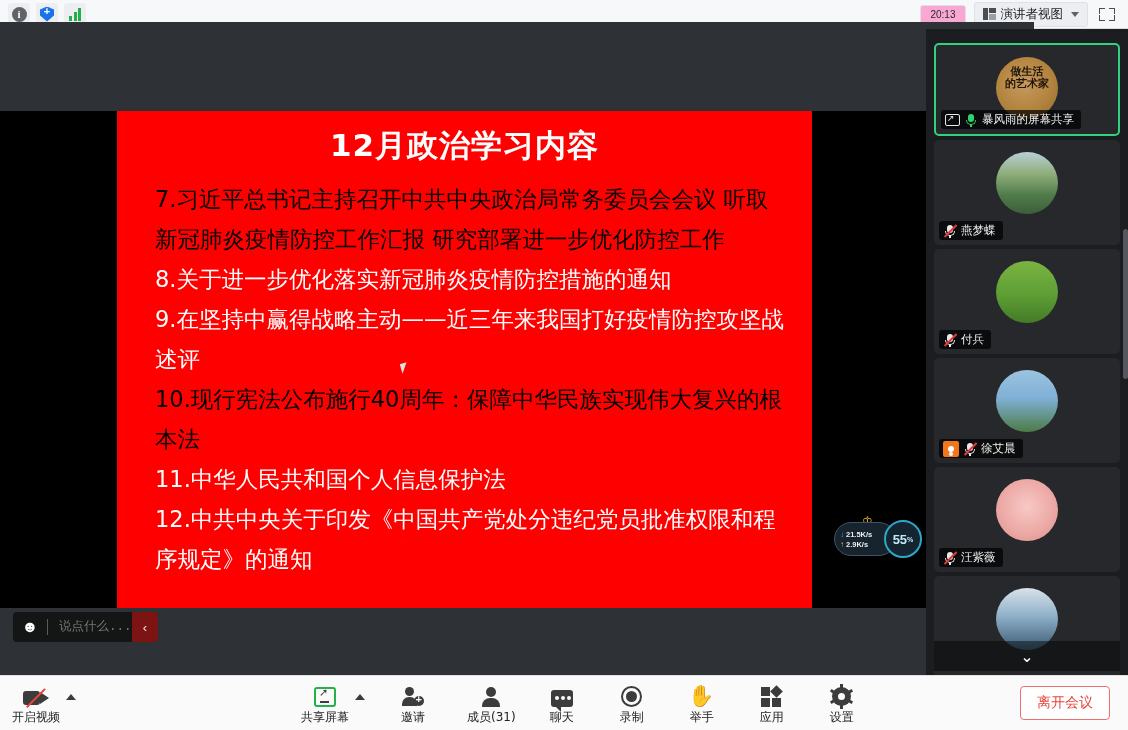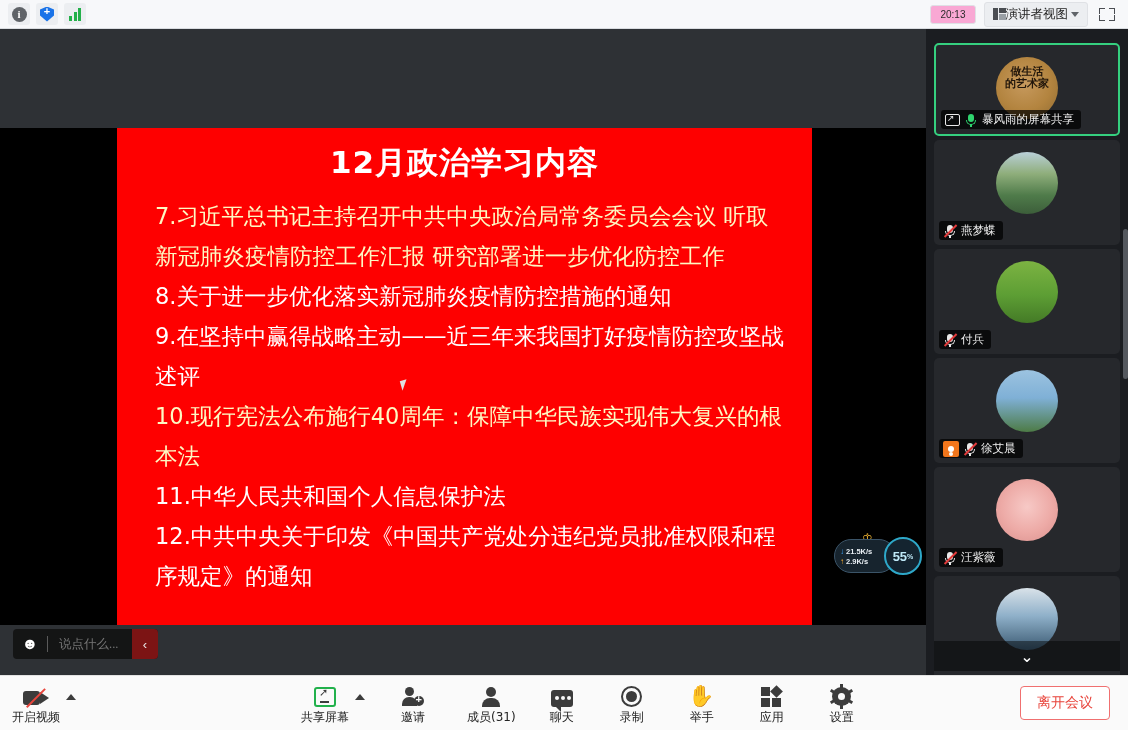--- a/index.html
+++ b/index.html
@@ -45,21 +45,21 @@
   .tb-right {
     margin-left: auto; display: flex; align-items: center; gap: 8px; padding-right: 10px;
   }
   .timer-pill {
     background: #f9a8d4; border: 1px solid #dfe1e5; border-radius: 3px;
     font-size: 10px; color: #2b2b2b; padding: 3px 9px;
   }
   .view-pill {
     background: #eceef1; border: 1px solid #dfe1e5; border-radius: 3px;
     font-size: 12.5px; color: #1f1f1f; padding: 3px 8px;
-    display: flex; align-items: center; gap: 0;
+    display: flex; align-items: center; gap: 5px;
   }
   .view-glyph { width: 13px; height: 12px; position: relative; display: inline-block; }
   .view-glyph b {
     position: absolute; background: #4a4d52; display: block;
   }
   .view-glyph b:nth-child(1) { left: 0; top: 0; width: 5px; height: 12px; }
   .view-glyph b:nth-child(2) { left: 6px; top: 0; width: 7px; height: 5px; }
   .view-glyph b:nth-child(3) { left: 6px; top: 6px; width: 7px; height: 6px; background:#9aa0a6; }
   .caret-dn {
     width: 0; height: 0; border-left: 4px solid transparent; border-right: 4px solid transparent;
@@ -71,21 +71,21 @@
   .fs-btn span {
     position: absolute; width: 6px; height: 6px; border: 1.6px solid #4a4d52;
   }
   .fs-btn span:nth-child(1){ left:3px; top:4px; border-right:none; border-bottom:none;}
   .fs-btn span:nth-child(2){ right:3px; top:4px; border-left:none; border-bottom:none;}
   .fs-btn span:nth-child(3){ left:3px; bottom:3px; border-right:none; border-top:none;}
   .fs-btn span:nth-child(4){ right:3px; bottom:3px; border-left:none; border-top:none;}
 
   
   .stage {
-    position: absolute; left: 0; top: 39px; width: 1034px; height: 646px;
+    position: absolute; left: 0; top: 22px; width: 1034px; height: 646px;
     background: #2e3135; overflow: hidden;
   }
   .share-area {
     position: absolute; left: 0; top: 89px; width: 926px; height: 497px;
     background: #000;
   }
   .slide {
     position: absolute; left: 117px; top: 0px; width: 695px; height: 497px;
     background: #fe0000; padding: 14px 22px 0 22px;
   }
@@ -93,21 +93,21 @@
     color: #ffffff; font-size: 31px; font-weight: bold; text-align: center;
     font-family: "DejaVu Sans", "Liberation Sans", sans-serif;
     letter-spacing: 1px; margin-bottom: 12px;
   }
   .slide-line {
     font-size: 22.5px; line-height: 40px; font-weight: normal;
     font-family: "DejaVu Sans", "Liberation Sans", sans-serif;
     margin-left: 16px;
   }
   .c-white { color: #ffffff; }
-  .c-yellow { color: #fef9c3; }
+  .c-yellow { color: #000000; }
 
   .cursor-arrow {
     position: absolute; left: 284px; top: 252px; width: 0; height: 0;
     border-left: 7px solid #e0e0e0; border-bottom: 10px solid transparent;
     transform: rotate(-16deg);
   }
 
   
   .stage-chevron {
     position: absolute; right: 12px; top: 338px; width: 16px; height: 26px;
@@ -125,21 +125,21 @@
     background: rgba(18,18,18,.92); border-radius: 4px;
     display: flex; align-items: center; z-index: 6;
   }
   .cb-emoji {
     width: 34px; text-align: center; color: #fff; font-size: 16px;
   }
   .cb-sep { width: 1px; height: 16px; background: #5a5a5a; }
   .cb-input {
     width: 84px; color: #c4b5fd; font-size: 12.5px; padding-left: 11px;
     background: transparent; border: none; outline: none;
-    font-family: Liberation Serif, serif;
+    font-family: Liberation Mono, monospace;
   }
   .cb-collapse {
     width: 26px; height: 30px; background: #7c1414; border-radius: 0 4px 4px 0;
     color: #e7e7e7; font-size: 13px; display: flex; align-items: center; justify-content: center;
     cursor: pointer;
   }
 
   
   .net-widget {
     position: absolute; left: 834px; top: 492px; width: 88px; height: 42px; z-index: 7;

